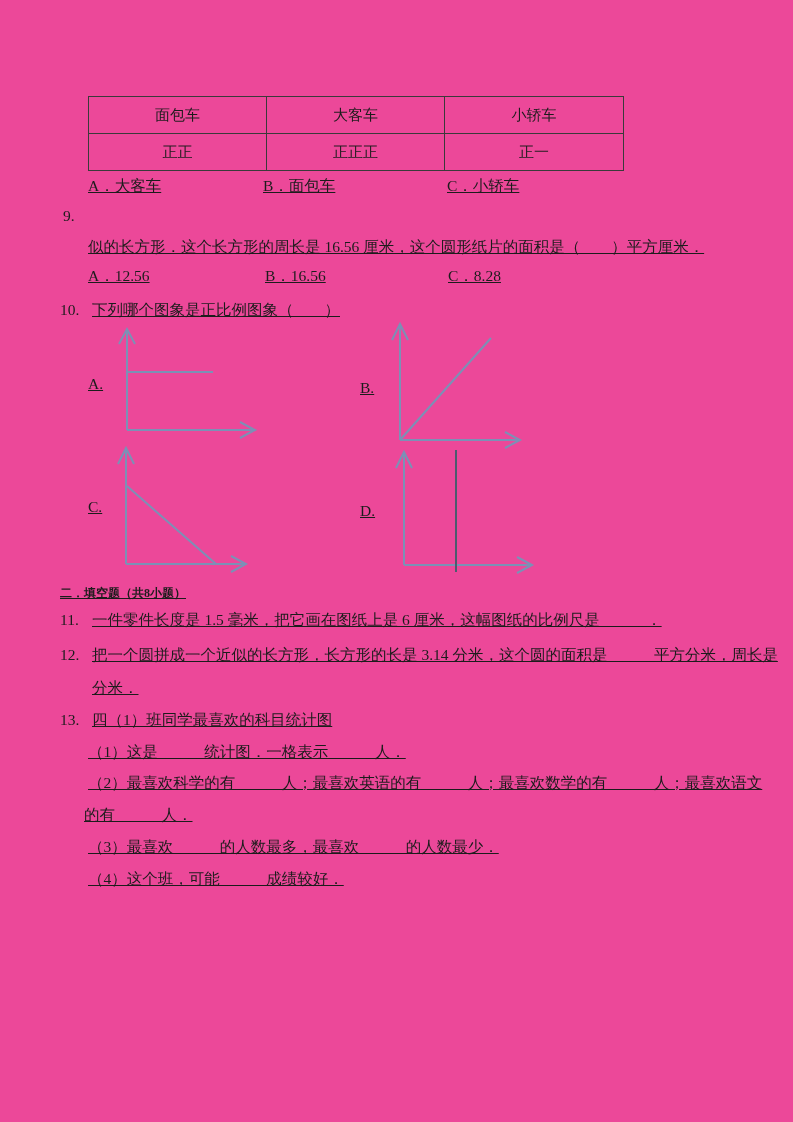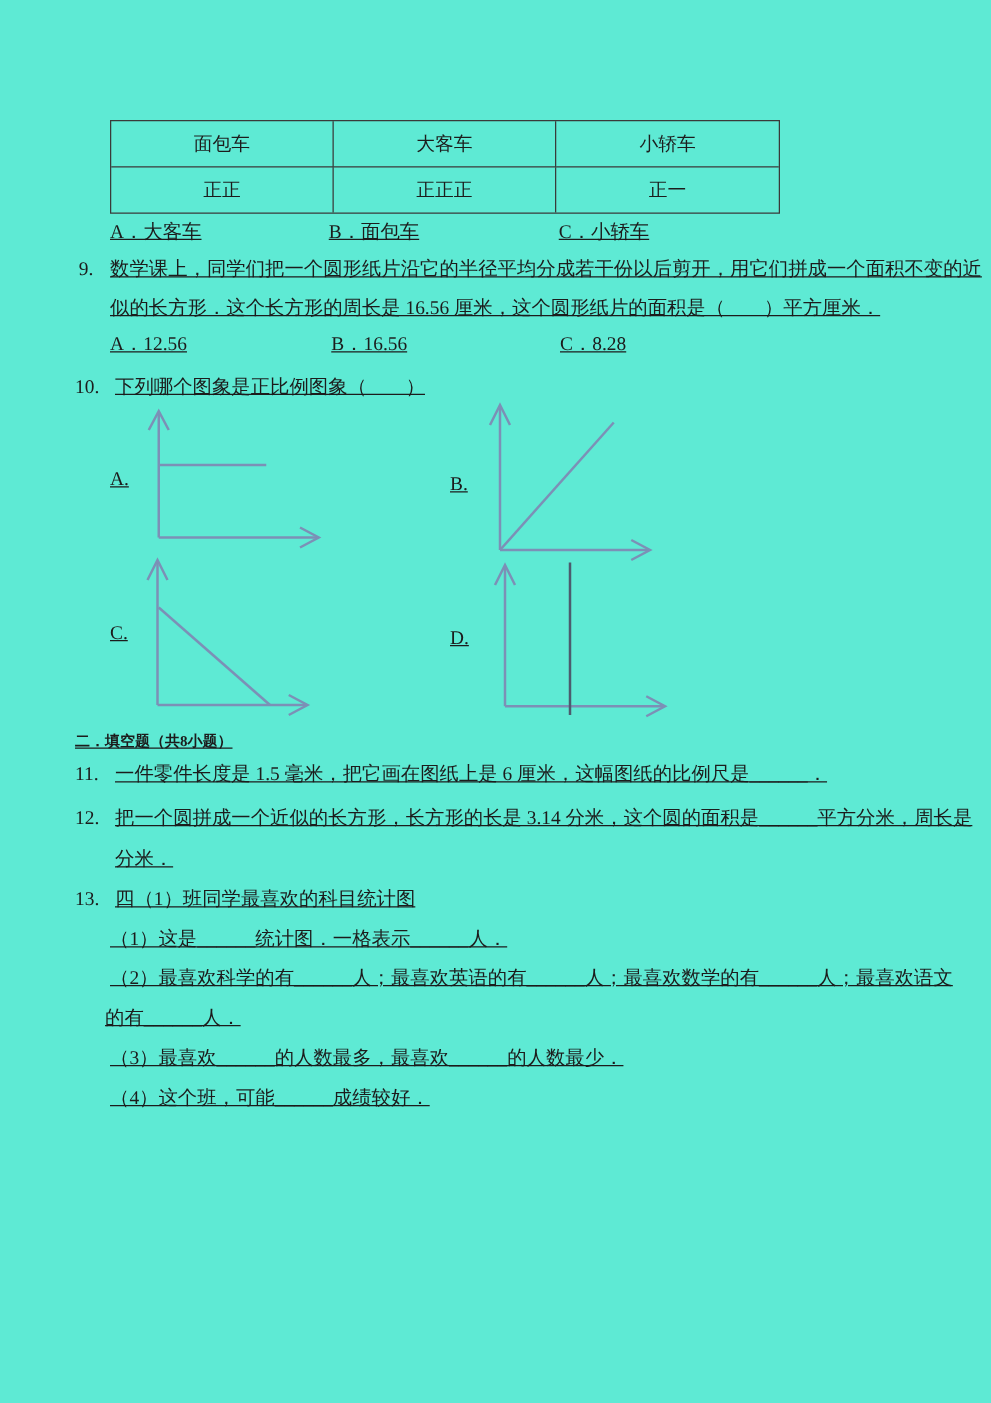--- a/index.html
+++ b/index.html
@@ -1,20 +1,20 @@
 <!DOCTYPE html>
 <html><head>
 <meta charset="utf-8">
 <style>
   html,body{margin:0;padding:0;background:#e8e8e8;}
   #page{
     position:relative;
     width:793px;height:1122px;
     margin:0 auto;
-    background:#5eead4;
+    background:#ec4899;
     font-family:"Liberation Serif","DejaVu Serif",serif;
     color:#1c1c1c;
     overflow:hidden;
   }
   .abs{position:absolute;white-space:pre;font-size:15.5px;line-height:20px;text-decoration:underline;}
   .num{position:absolute;white-space:pre;font-size:15.5px;line-height:20px;}
   .bold{font-weight:bold;font-size:12px;}
   
   #freq-table{
     position:absolute;left:88px;top:96px;width:534px;
@@ -48,21 +48,20 @@
     <div class="cell">正正</div>
     <div class="cell">正正正</div>
     <div class="cell">正一</div>
   </div>
 
   <div class="abs" style="left:88px;top:176px">A．大客车</div>
   <div class="abs" style="left:263px;top:176px">B．面包车</div>
   <div class="abs" style="left:447px;top:176px">C．小轿车</div>
 
   <div class="num" style="left:63px;top:206px">9.</div>
-  <div class="abs" style="left:88px;top:206px">数学课上，同学们把一个圆形纸片沿它的半径平均分成若干份以后剪开，用它们拼成一个面积不变的近</div>
   <div class="abs" style="left:88px;top:237px">似的长方形．这个长方形的周长是 16.56 厘米，这个圆形纸片的面积是（　　）平方厘米．</div>
   <div class="abs" style="left:88px;top:266px">A．12.56</div>
   <div class="abs" style="left:265px;top:266px">B．16.56</div>
   <div class="abs" style="left:448px;top:266px">C．8.28</div>
 
   <div class="num" style="left:60px;top:300px">10.</div>
   <div class="abs" style="left:92px;top:300px">下列哪个图象是正比例图象（　　）</div>
 
   <div class="abs" style="left:88px;top:374px">A.</div>
   <svg style="left:112px;top:322px" width="150" height="112" viewBox="0 0 150 112">

